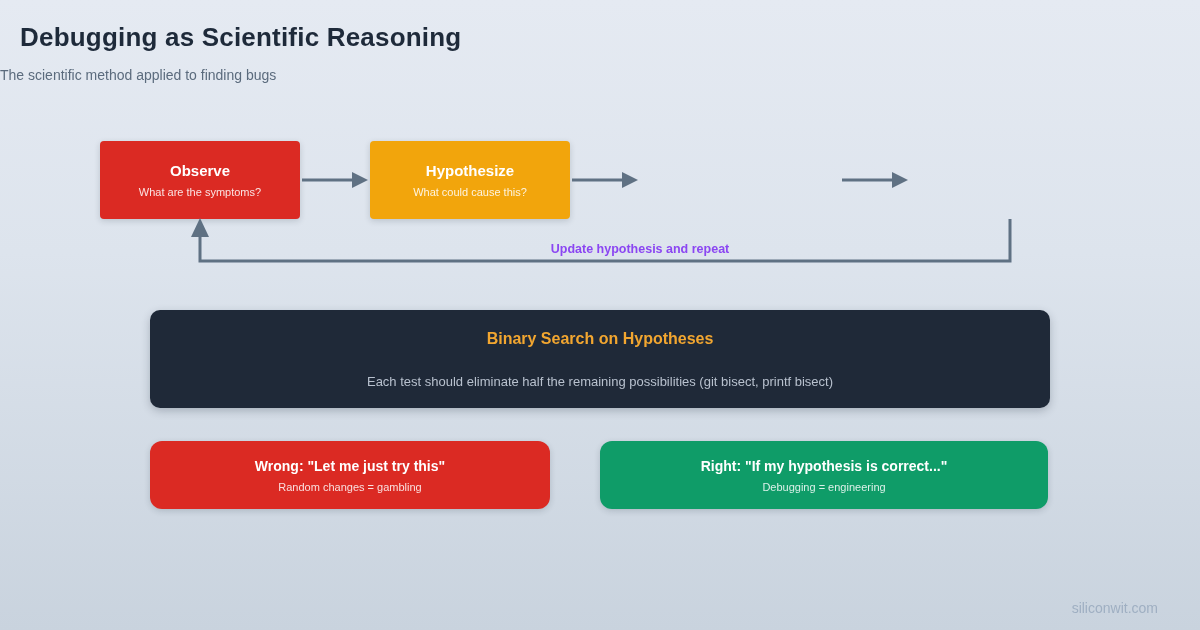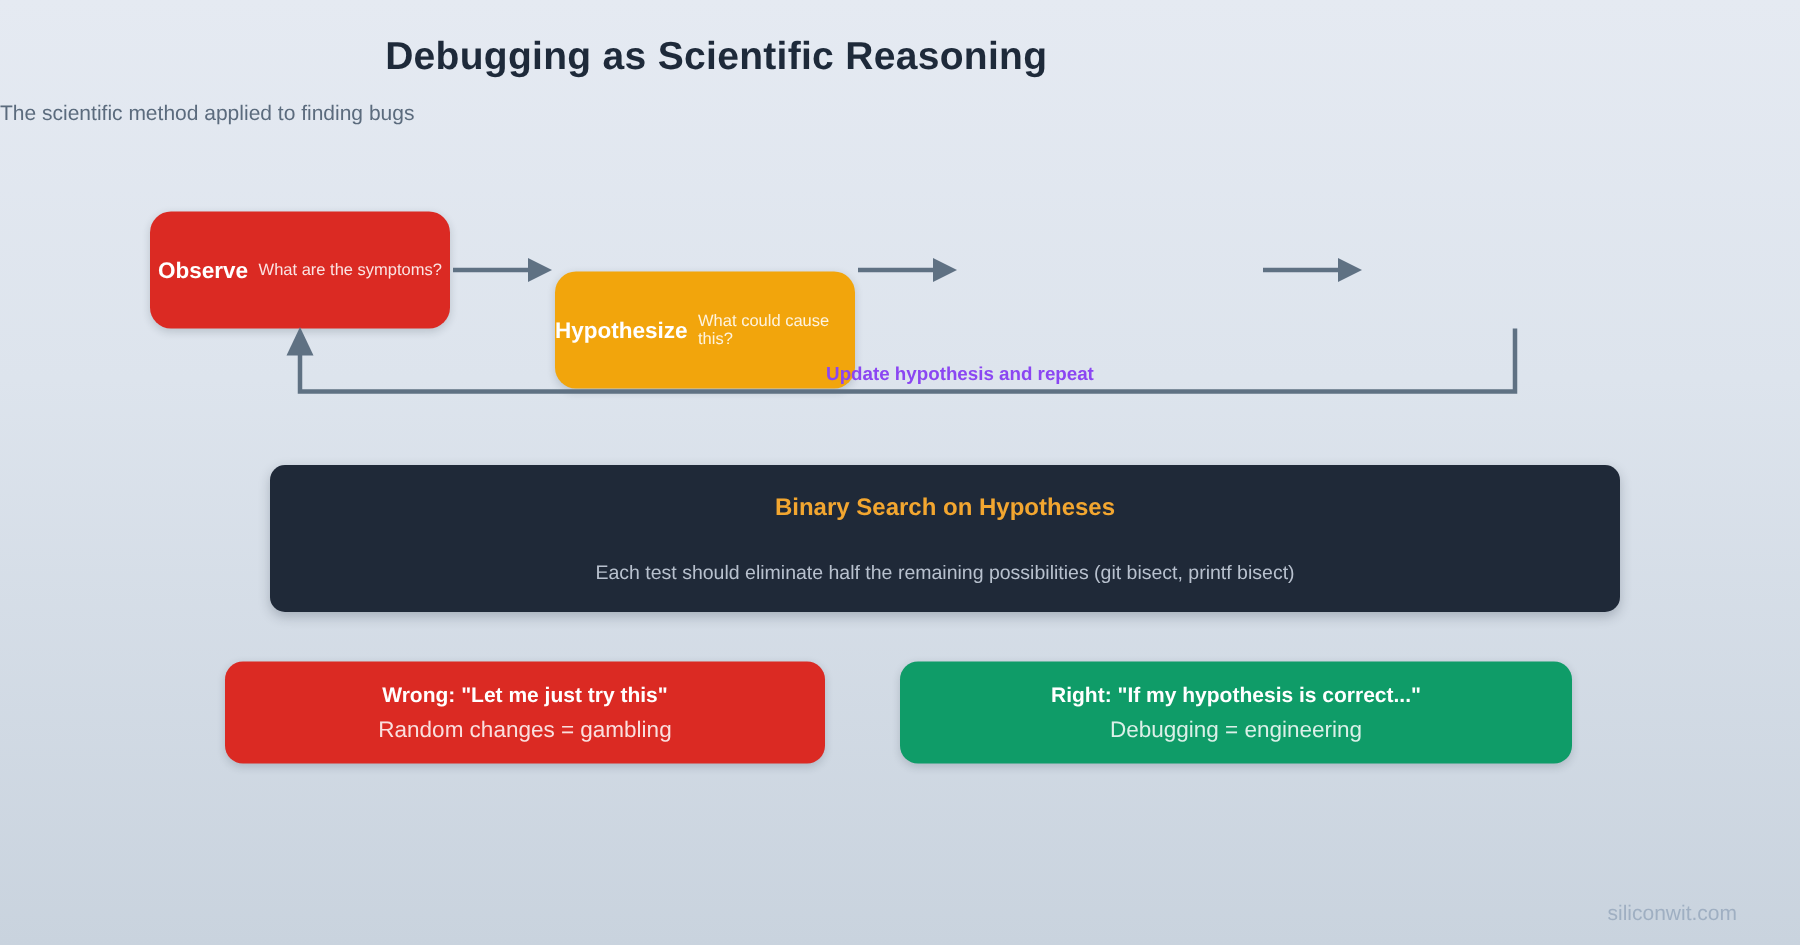--- a/index.html
+++ b/index.html
@@ -5,75 +5,75 @@
   html,body{margin:0;padding:0;}
   body{font-family:"Liberation Sans", sans-serif;}
   .canvas{
     position:relative;
     width:1200px;height:630px;
     background:linear-gradient(180deg,#e5eaf2 0%,#dde4ed 40%,#c9d3de 100%);
     overflow:hidden;
   }
   .page-title{
     position:absolute;top:22px;left:0;width:955px;
-    text-align:center;font-size:26px;font-weight:bold;color:#1e2a3a;
+    font-size:26px;font-weight:bold;color:#1e2a3a;
     letter-spacing:.2px;
+    padding-left:20px;
   }
   .page-subtitle{
     position:absolute;top:67px;left:0;width:1200px;
     font-size:14px;color:#5b6b7d;
   }
   .step-box{
-    position:absolute;top:141px;width:200px;height:78px;border-radius:14px;
-    display:flex;flex-direction:row;align-items:center;justify-content:center;
+    position:absolute;top:141px;width:200px;height:78px;border-radius:4px;
+    display:flex;flex-direction:column;align-items:center;justify-content:center;
     gap:7px;box-shadow:0 2px 6px rgba(30,42,58,.18);
   }
   .step-title{font-size:15px;font-weight:bold;color:#ffffff;}
   .step-caption{font-size:11px;color:rgba(255,255,255,.87);}
   .flow-arrow{position:absolute;top:168px;width:66px;height:24px;}
   .loop-svg{position:absolute;left:0;top:0;width:1200px;height:630px;pointer-events:none;}
   .loop-label{
     position:absolute;top:242px;left:0;width:1200px;text-align:center;
     font-size:12.5px;font-weight:bold;
   }
   .highlight-box{
     position:absolute;left:150px;top:310px;width:900px;height:98px;border-radius:10px;
     display:flex;flex-direction:column;align-items:center;justify-content:center;gap:26px;
     box-shadow:0 3px 8px rgba(30,42,58,.25);
-    margin-left:30px;
   }
   .highlight-title{font-size:16px;font-weight:bold;}
   .highlight-subtitle{font-size:13px;color:#b8c1ce;text-align:right;}
   .compare-box{
     position:absolute;top:441px;height:68px;border-radius:12px;
     display:flex;flex-direction:column;align-items:center;justify-content:center;gap:7px;
     box-shadow:0 2px 6px rgba(30,42,58,.18);
   }
   .compare-wrong{left:150px;width:400px;}
   .compare-right{left:600px;width:448px;}
   .compare-title{font-size:14px;font-weight:bold;color:#ffffff;}
-  .compare-caption{font-size:15px;color:rgba(255,255,255,.85);}
+  .compare-caption{font-size:11px;color:rgba(255,255,255,.85);}
   .watermark{
     position:absolute;top:600px;right:42px;
     font-size:14px;color:#9fafc2;
   }
 </style>
 </head>
 <body>
 
 <div class="canvas">
 
   <div class="page-title">Debugging as Scientific Reasoning</div>
   <div class="page-subtitle">The scientific method applied to finding bugs</div>
 
   <div class="step-box" style="left: 100px; background-color: rgb(219, 42, 35);">
     <div class="step-title">Observe</div>
     <div class="step-caption">What are the symptoms?</div>
   </div>
-  <div class="step-box" style="left: 370px; background-color: rgb(242, 165, 12); margin-top: 40px;">
+  <div class="step-box" style="left: 370px; background-color: rgb(242, 165, 12);">
     <div class="step-title">Hypothesize</div>
     <div class="step-caption">What could cause this?</div>
   </div>
 
   <svg class="flow-arrow" style="left:302px" viewBox="0 0 66 24">
     <line x1="0" y1="12" x2="50" y2="12" stroke-width="3" style="stroke: rgb(95, 113, 131);"></line>
     <polygon points="50,4 66,12 50,20" style="fill: rgb(95, 113, 131);"></polygon>
   </svg>
   <svg class="flow-arrow" style="left:572px" viewBox="0 0 66 24">
     <line x1="0" y1="12" x2="50" y2="12" stroke-width="3" style="stroke: rgb(95, 113, 131);"></line>

